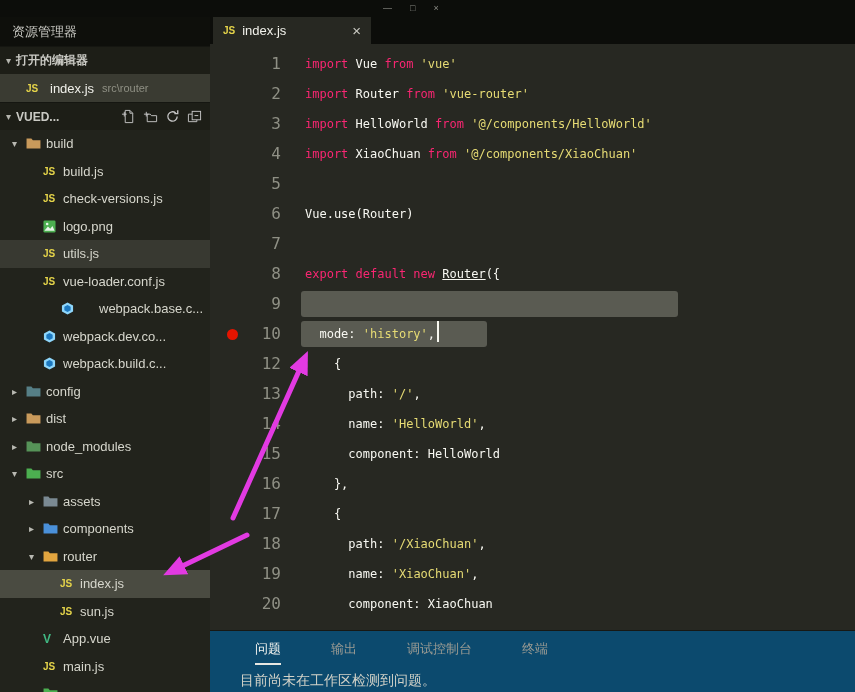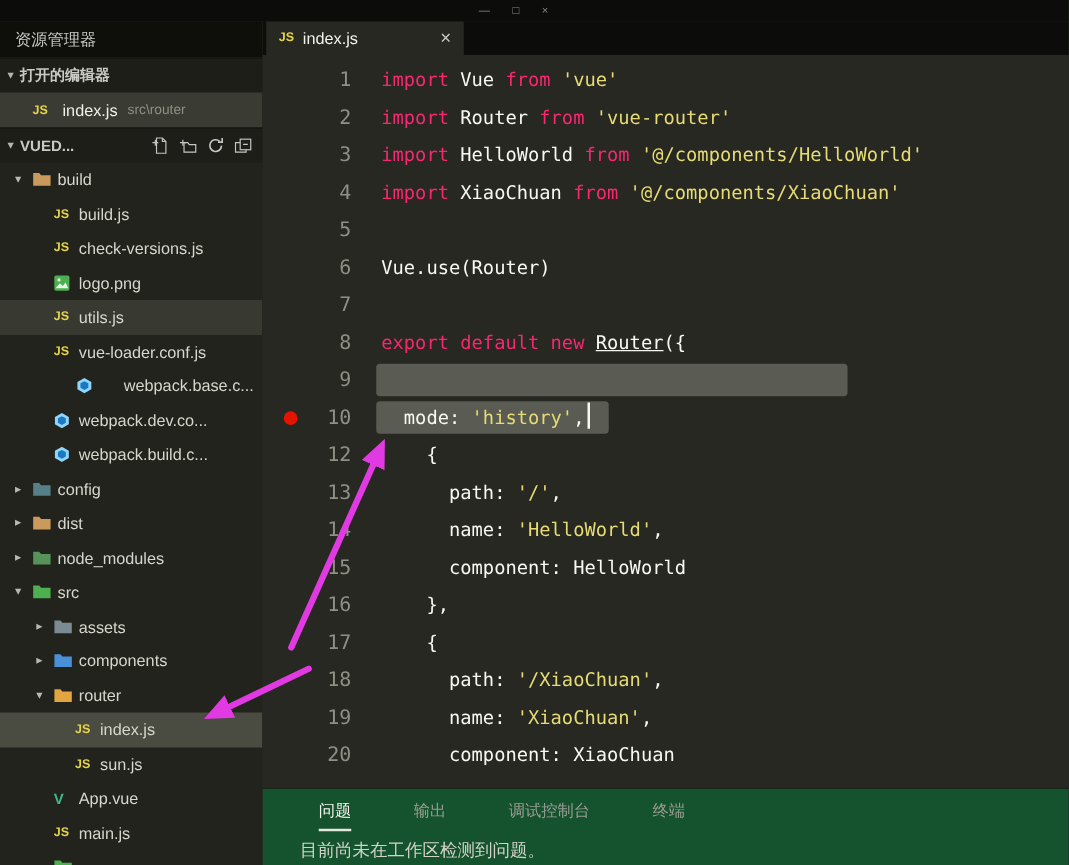--- a/index.html
+++ b/index.html
@@ -31,33 +31,33 @@
   .tree-label{margin-left:2px;white-space:nowrap;}
 
   
   .main{position:absolute;left:210px;top:17px;right:0;bottom:0;display:flex;flex-direction:column;background:#272822;z-index:1;}
   .tabbar{height:27px;background:#0c0d0a;display:flex;flex:none;padding-left:3px;}
   .tab{width:158px;box-sizing:border-box;background:#272822;display:flex;align-items:center;padding:0 10px;gap:7px;color:#f2f2ec;font-size:13px;}
   .tab-close{margin-left:auto;color:#c9c9c2;font-size:15px;line-height:15px;}
   .editor{flex:1;overflow:hidden;padding-top:5px;position:relative;font-family:"DejaVu Sans Mono","Liberation Mono",monospace;}
   .code-line{height:30px;display:flex;position:relative;}
   .line-number{width:95px;flex:none;text-align:right;padding-right:24px;color:#8f9085;font-size:16px;line-height:30px;box-sizing:border-box;}
-  .line-content{position:relative;white-space:pre;font-size:15px;line-height:30px;color:#f8f8f2;}
+  .line-content{position:relative;white-space:pre;font-size:12px;line-height:30px;color:#f8f8f2;}
   .line-content > span{position:relative;}
   .line-hl{position:absolute !important;left:-4px;top:2px;height:26px;background:#5a5b52;border-radius:3px;z-index:0;}
   .tok-kw{color:#f92672;}
   .tok-id{color:#f8f8f2;}
   .tok-str{color:#e6db74;}
   .tok-cm{color:#9c9d92;}
   .tok-link{color:#f8f8f2;text-decoration:underline;}
   .cursor{display:inline-block;width:2px;height:21px;background:#f8f8f0;vertical-align:-4px;margin-left:2px;}
   .breakpoint{position:absolute;left:17px;top:9.5px;width:11px;height:11px;border-radius:50%;background:var(--bp,#e51400);}
 
   
-  .panel{height:62px;flex:none;border-top:1px solid #171814;box-sizing:border-box;padding-left:30px;background:#14532d;}
+  .panel{height:62px;flex:none;border-top:1px solid #171814;box-sizing:border-box;padding-left:30px;background:#0c4a6e;}
   .panel-tabs{display:flex;gap:50px;padding-top:9px;padding-left:15px;font-size:13px;color:#9b9b93;}
   .panel-tab{padding-bottom:5px;cursor:default;}
   .panel-tab.active{color:#f5f5f0;border-bottom:2px solid #e7e7e2;}
   .panel-msg{margin-top:7px;color:#d2d2c8;font-size:14px;}
 
   
   .arrows{position:absolute;left:0;top:0;z-index:40;pointer-events:none;}
   .anno{stroke:var(--arrow,#e23ae2);stroke-width:5;stroke-linecap:round;}
   #ah-path{fill:var(--arrow,#e23ae2);}
 </style>

